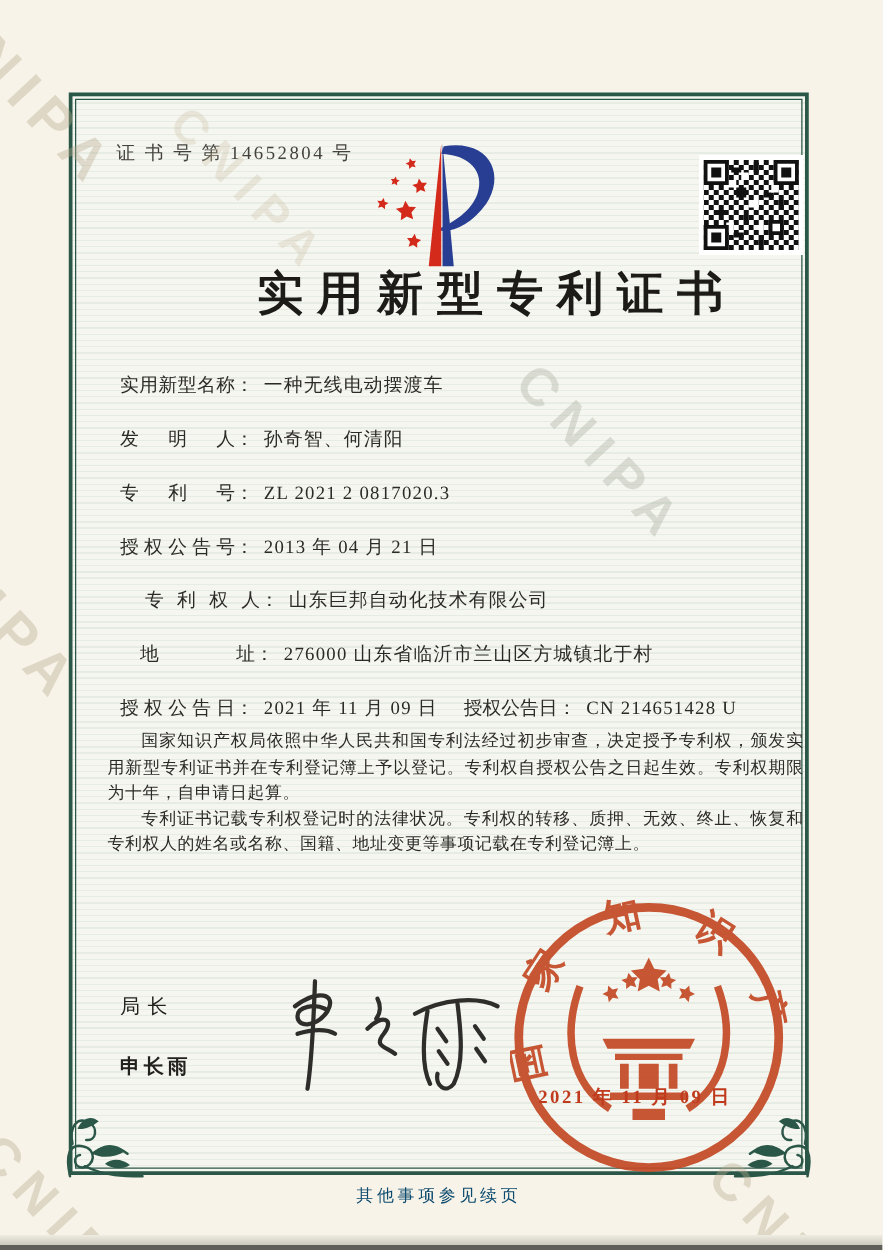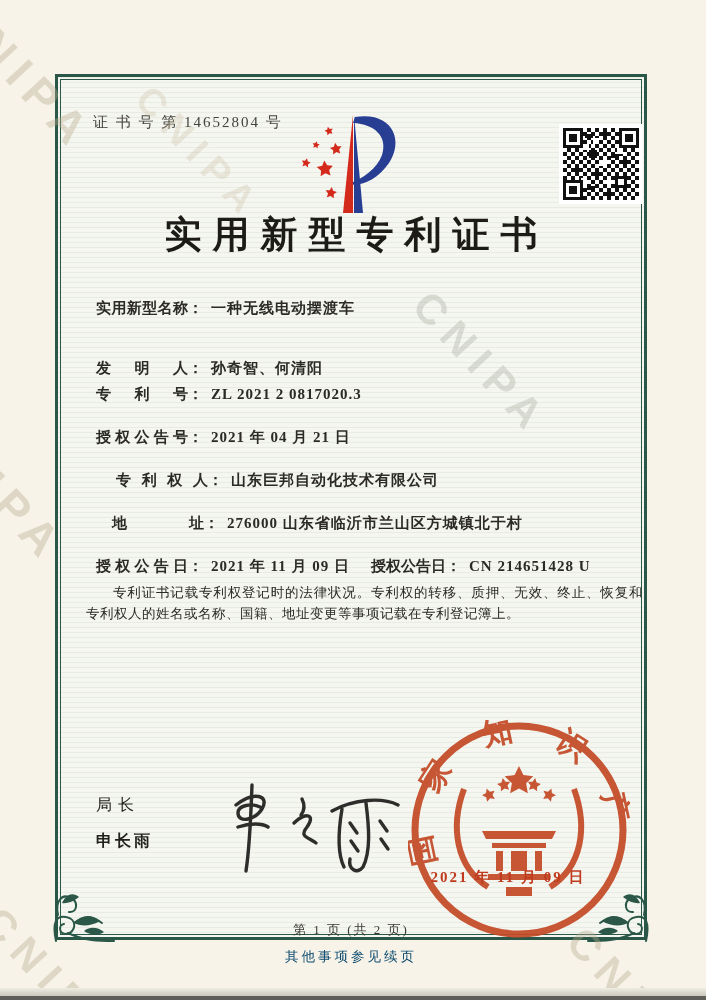--- a/index.html
+++ b/index.html
@@ -23,35 +23,35 @@
     z-index:1;
   }
   .frame::before{
     content:'';position:absolute;inset:2px;border:1px solid #2a5747;pointer-events:none;
   }
   .cert-no{position:absolute;left:35px;top:36px;font-size:15px;letter-spacing:2px;color:#44423c;}
   .logo{position:absolute;left:233px;top:34px;}
   .qr{position:absolute;left:501px;top:47px;}
   .title{
     position:absolute;left:0;top:133px;width:100%;text-align:center;
-    font-size:37px;font-weight:bold;letter-spacing:11px;color:#1c1b18;text-indent:11px;
+    font-size:37px;font-weight:bold;letter-spacing:11px;color:#1c1b18;text-indent:11px;padding-left:41px;
   }
   .rows{position:absolute;left:38px;top:0;width:550px;}
-  .frow{position:absolute;left:0;width:550px;font-size:15px;color:#2c2a26;white-space:nowrap;font-weight:bold;}
+  .frow{position:absolute;left:0;width:550px;font-size:15px;color:#2c2a26;white-space:nowrap;}
   .flabel{display:inline-block;width:92px;text-align:justify;text-align-last:justify;vertical-align:top;}
   .fcolon{display:inline-block;margin-right:8px;}
   .fvalue{letter-spacing:1px;}
   .grant2{position:absolute;left:275px;top:0;}
   .paras{
     position:absolute;left:28px;top:506px;width:557px;
     font-size:13.5px;line-height:20.5px;text-align:justify;color:#2c2a26;
   }
   .paras p{margin:0;text-indent:2em;letter-spacing:.5px;}
   .signoff{position:absolute;left:38px;top:718px;font-size:16px;color:#22211e;}
-  .signoff .dt{letter-spacing:6px;margin-bottom:15px;}
+  .signoff .dt{letter-spacing:6px;margin-bottom:27px;}
   .signoff .dn{letter-spacing:3px;font-weight:bold;}
   .signature{position:absolute;left:138px;top:694px;z-index:4;}
   .seal{position:absolute;left:350px;top:642px;z-index:4;opacity:.93;}
   .seal-date{
     position:absolute;left:350px;top:791px;width:200px;text-align:center;z-index:5;
     font-size:15px;font-weight:bold;color:#c03b1d;letter-spacing:2px;
   }
   .page-info{position:absolute;left:0;top:844px;width:100%;text-align:center;font-size:13px;color:#3a3934;letter-spacing:2px;}
   .footer-note{
     position:absolute;left:55px;top:948px;width:592px;text-align:center;
@@ -168,44 +168,45 @@
         <rect x="59" y="55" width="6" height="6" fill="#fff"></rect>
     </g>
   </svg>
 
   <div class="title">实用新型专利证书</div>
 
   <div class="rows">
     <div class="frow" style="top:222px;">
       <span class="flabel">实用新型名称</span><span class="fcolon">：</span><span class="fvalue">一种无线电动摆渡车</span>
     </div>
-    <div class="frow" style="top:282px;">
+    <div class="frow" style="top:265px;">
       <span class="flabel">发明人</span><span class="fcolon">：</span><span class="fvalue">孙奇智、何清阳</span>
     </div>
     <div class="frow" style="top:308px;">
       <span class="flabel">专利号</span><span class="fcolon">：</span><span class="fvalue">ZL 2021 2 0817020.3</span>
     </div>
     <div class="frow" style="top:351px;">
-      <span class="flabel">授权公告号</span><span class="fcolon">：</span><span class="fvalue">2021 年 04 月 21 日</span>
+      <span class="flabel">授权公告号</span><span class="fcolon">：</span><span class="fvalue">2013 年 04 月 21 日</span>
     </div>
     <div class="frow" style="top:394px;margin-left:20px;">
       <span class="flabel">专利权人</span><span class="fcolon">：</span><span class="fvalue">山东巨邦自动化技术有限公司</span>
     </div>
     <div class="frow" style="top:437px;margin-left:16px;">
       <span class="flabel">地址</span><span class="fcolon">：</span><span class="fvalue">276000 山东省临沂市兰山区方城镇北于村</span>
     </div>
     <div class="frow" style="top:480px;">
       <span class="flabel">授权公告日</span><span class="fcolon">：</span><span class="fvalue">2021 年 11 月 09 日</span>
       <span class="grant2">
         <span>授权公告日</span><span class="fcolon">：</span><span class="fvalue">CN 214651428 U</span>
       </span>
     </div>
   </div>
 
   <div class="paras">
+    <p>国家知识产权局依照中华人民共和国专利法经过初步审查，决定授予专利权，颁发实用新型专利证书并在专利登记簿上予以登记。专利权自授权公告之日起生效。专利权期限为十年，自申请日起算。</p>
     <p>专利证书记载专利权登记时的法律状况。专利权的转移、质押、无效、终止、恢复和专利权人的姓名或名称、国籍、地址变更等事项记载在专利登记簿上。</p>
   </div>
 
   <div class="signoff">
     <div class="dt">局长</div>
     <div class="dn">申长雨</div>
   </div>
 
   <svg class="signature" width="212" height="112" viewBox="0 0 212 112">
     <g fill="none" stroke="#1e1d1b" stroke-width="3.4" stroke-linecap="round" stroke-linejoin="round" opacity=".92">
@@ -245,18 +246,17 @@
       <rect x="103" y="132" width="16" height="20" stroke="none"></rect>
       <rect x="127" y="132" width="7" height="20" stroke="none"></rect>
       <rect x="80" y="155" width="62" height="6" stroke="none"></rect>
       <path d="M56,70 C42,108 48,148 80,168" fill="none" stroke-width="6"></path>
       <path d="M166,70 C180,108 174,148 142,168" fill="none" stroke-width="6"></path>
       <rect x="98" y="168" width="26" height="9" stroke="none"></rect>
     </g>
   </svg>
   <div class="seal-date">2021 年 11 月 09 日</div>
 
-  <div class="page-info">第 1 页 (共 2 页)</div>
 </div>
 
 <div class="footer-note">其他事项参见续页</div>
 
 <div class="page-edge"></div>
 
 </body></html>

